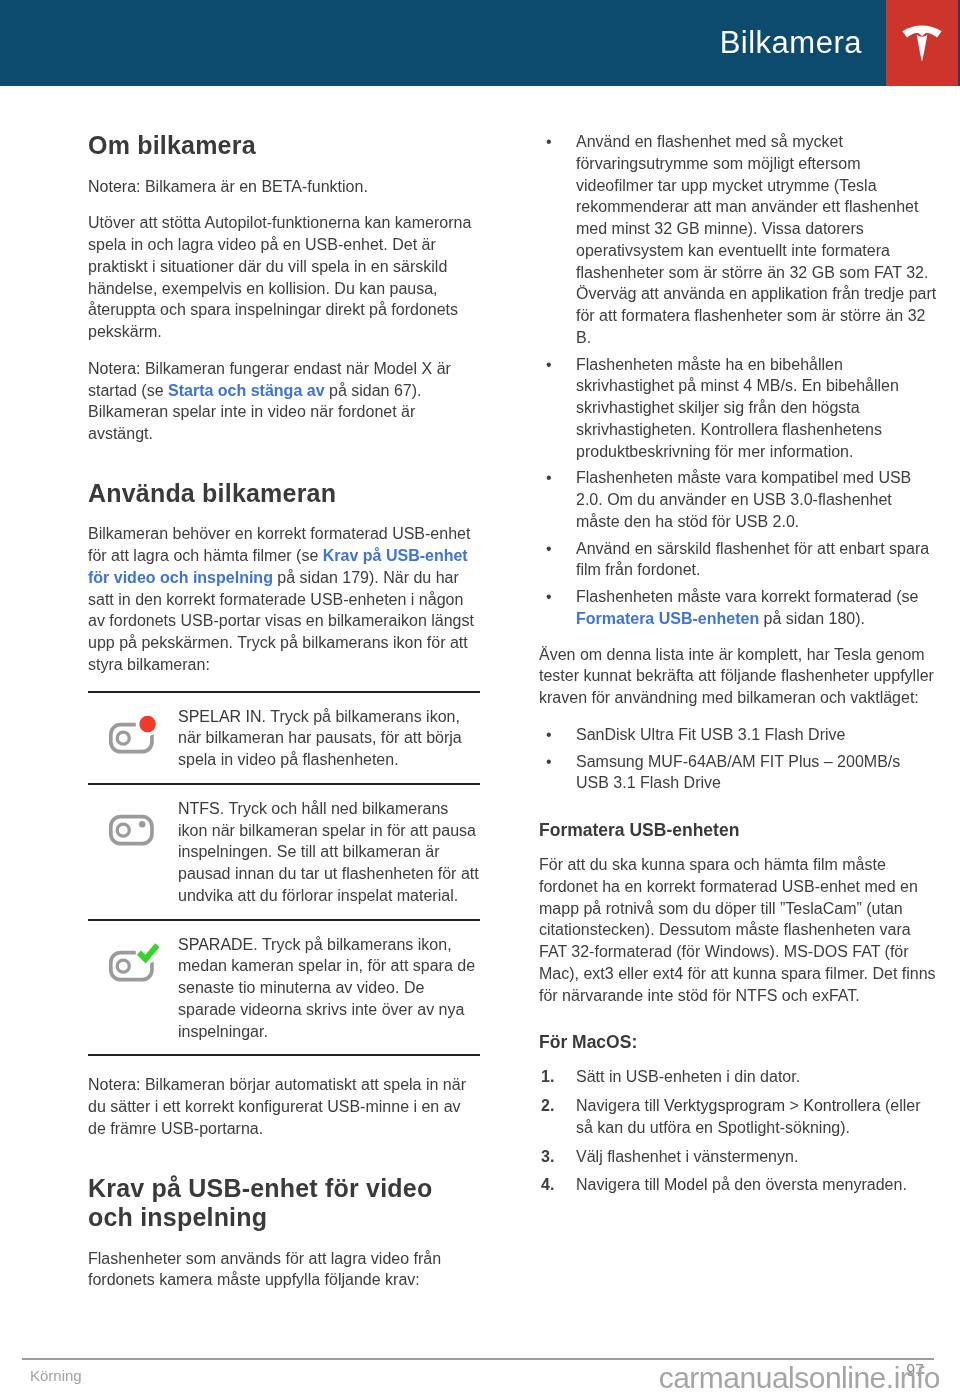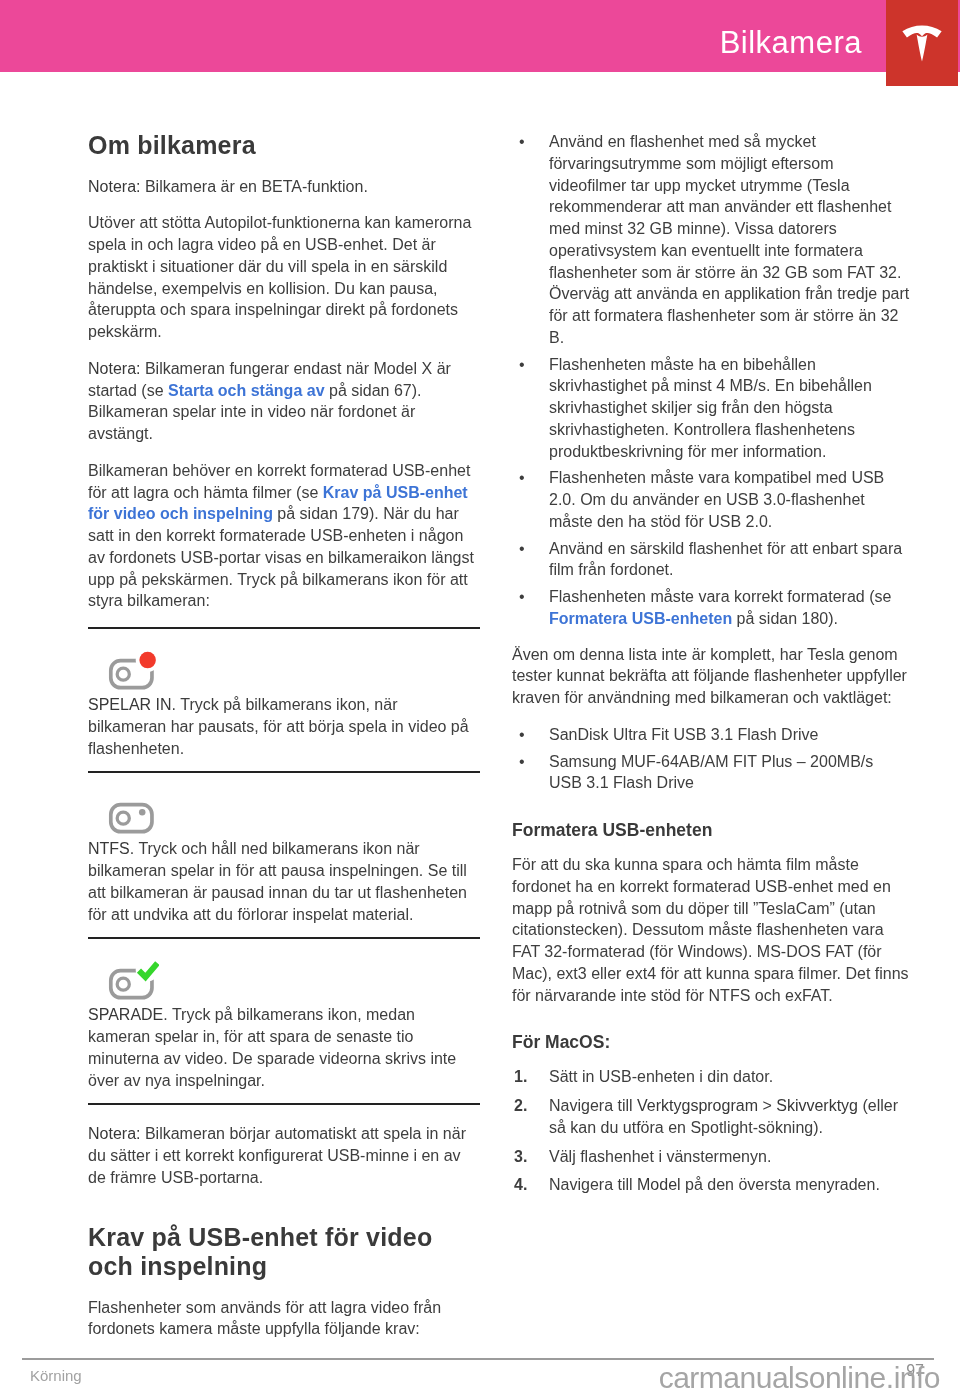--- a/index.html
+++ b/index.html
@@ -8,47 +8,47 @@
     position: relative;
     width: 960px; height: 1396px;
     background: #ffffff;
     font-family: "Liberation Sans", "DejaVu Sans", sans-serif;
     color: #3e3e3e;
     overflow: hidden;
   }
 
   
   .header {
-    position: absolute; top: 0; left: 0; right: 0; height: 72px;
-    background: #ec4899;
+    position: absolute; top: 0; left: 0; right: 0; height: 86px;
+    background: #0c4a6e;
   }
   .header-title {
     position: absolute; right: 98px; top: 0; line-height: 86px;
     font-size: 31px; color: #ffffff; font-weight: 400; letter-spacing: 0.5px;
   }
   .logo-block {
     position: absolute; top: 0; right: 2px; width: 72px; height: 86px;
     background: #cd342b; display: flex; align-items: center; justify-content: center;
   }
 
   
-  .content { position: absolute; top: 86px; left: 0; right: 0; display: flex; padding: 45px 40px 0 88px; gap: 32px; }
+  .content { position: absolute; top: 86px; left: 0; right: 0; display: flex; padding: 45px 40px 0 88px; gap: 59px; }
   .col-left  { width: 392px; flex: none; }
   .col-right { width: 398px; flex: none; }
 
   h1 { font-size: 25px; font-weight: 700; color: #3a3a3a; margin: 34px 0 15px; letter-spacing: 0.2px; line-height: 1.18; }
   h1.first { margin-top: 0; }
   h3 { font-size: 17.5px; font-weight: 700; color: #3a3a3a; margin: 26px 0 13px; }
   p  { font-size: 16px; line-height: 1.36; margin: 0 0 15px; }
   .b { font-weight: 400; color: #383838; }
   a.doclink { color: #3d74d6; text-decoration: none; cursor: pointer; font-weight: bold; }
 
   
   .dc-table { border-top: 2px solid #222222; margin: 14px 0 18px; }
-  .dc-row { display: flex; border-bottom: 2px solid #222222; padding: 13px 0 12px; flex-direction: column; }
+  .dc-row { display: flex; border-bottom: 2px solid #222222; padding: 13px 0 12px; }
   .dc-icon-cell { width: 90px; flex: none; display: flex; justify-content: center; padding-top: 8px; }
   .dc-text { flex: 1; font-size: 16px; line-height: 1.36; }
 
   
   .b-row { display: flex; margin-bottom: 5px; }
   .b-dot { width: 37px; flex: none; padding-left: 7px; font-size: 16px; line-height: 1.36; }
   .b-dot::before { content: "•"; }
   .b-txt { flex: 1; font-size: 16px; line-height: 1.36; }
   .b-group { margin-bottom: 14px; }
 
@@ -81,20 +81,21 @@
 
     <div class="col-left">
       <h1 class="first">Om bilkamera</h1>
 
       <p><span class="b">Notera:</span><span> Bilkamera är en BETA-funktion.</span></p>
 
       <p>Utöver att stötta Autopilot-funktionerna kan kamerorna spela in och lagra video på en USB-enhet. Det är praktiskt i situationer där du vill spela in en särskild händelse, exempelvis en kollision. Du kan pausa, återuppta och spara inspelningar direkt på fordonets pekskärm.</p>
 
       <p><span class="b">Notera:</span><span> Bilkameran fungerar endast när Model X är startad (se </span><a class="doclink">Starta och stänga av</a><span> på sidan 67). Bilkameran spelar inte in video när fordonet är avstängt.</span></p>
 
+      <h1>Använda bilkameran</h1>
 
       <p><span>Bilkameran behöver en korrekt formaterad USB-enhet för att lagra och hämta filmer (se </span><a class="doclink">Krav på USB-enhet för video och inspelning</a><span> på sidan 179). När du har satt in den korrekt formaterade USB-enheten i någon av fordonets USB-portar visas en bilkameraikon längst upp på pekskärmen. Tryck på bilkamerans ikon för att styra bilkameran:</span></p>
 
       <div class="dc-table">
 
         <div class="dc-row">
           <div class="dc-icon-cell">
             <svg width="52" height="44" viewBox="0 0 48 40">
               <rect x="3.5" y="9.5" width="38" height="25" rx="9" fill="none" stroke="#9b9b9b" stroke-width="3.4"></rect>
               <circle cx="15" cy="22" r="5.6" fill="none" stroke="#9b9b9b" stroke-width="3"></circle>
@@ -181,21 +182,21 @@
 
       <h3>För MacOS:</h3>
 
       <div>
         <div class="step">
           <div class="step-num">1.</div>
           <div class="step-txt">Sätt in USB-enheten i din dator.</div>
         </div>
         <div class="step">
           <div class="step-num">2.</div>
-          <div class="step-txt"><span>Navigera till </span><span class="b">Verktygsprogram</span><span> &gt; </span><span class="b">Skivverktyg</span><span> (eller så kan du utföra en Spotlight-sökning).</span></div>
+          <div class="step-txt"><span>Navigera till </span><span class="b">Verktygsprogram</span><span> &gt; </span><span class="b">Kontrollera</span><span> (eller så kan du utföra en Spotlight-sökning).</span></div>
         </div>
         <div class="step">
           <div class="step-num">3.</div>
           <div class="step-txt">Välj flashenhet i vänstermenyn.</div>
         </div>
         <div class="step">
           <div class="step-num">4.</div>
           <div class="step-txt"><span>Navigera till </span><span class="b">Model</span><span> på den översta menyraden.</span></div>
         </div>
       </div>

